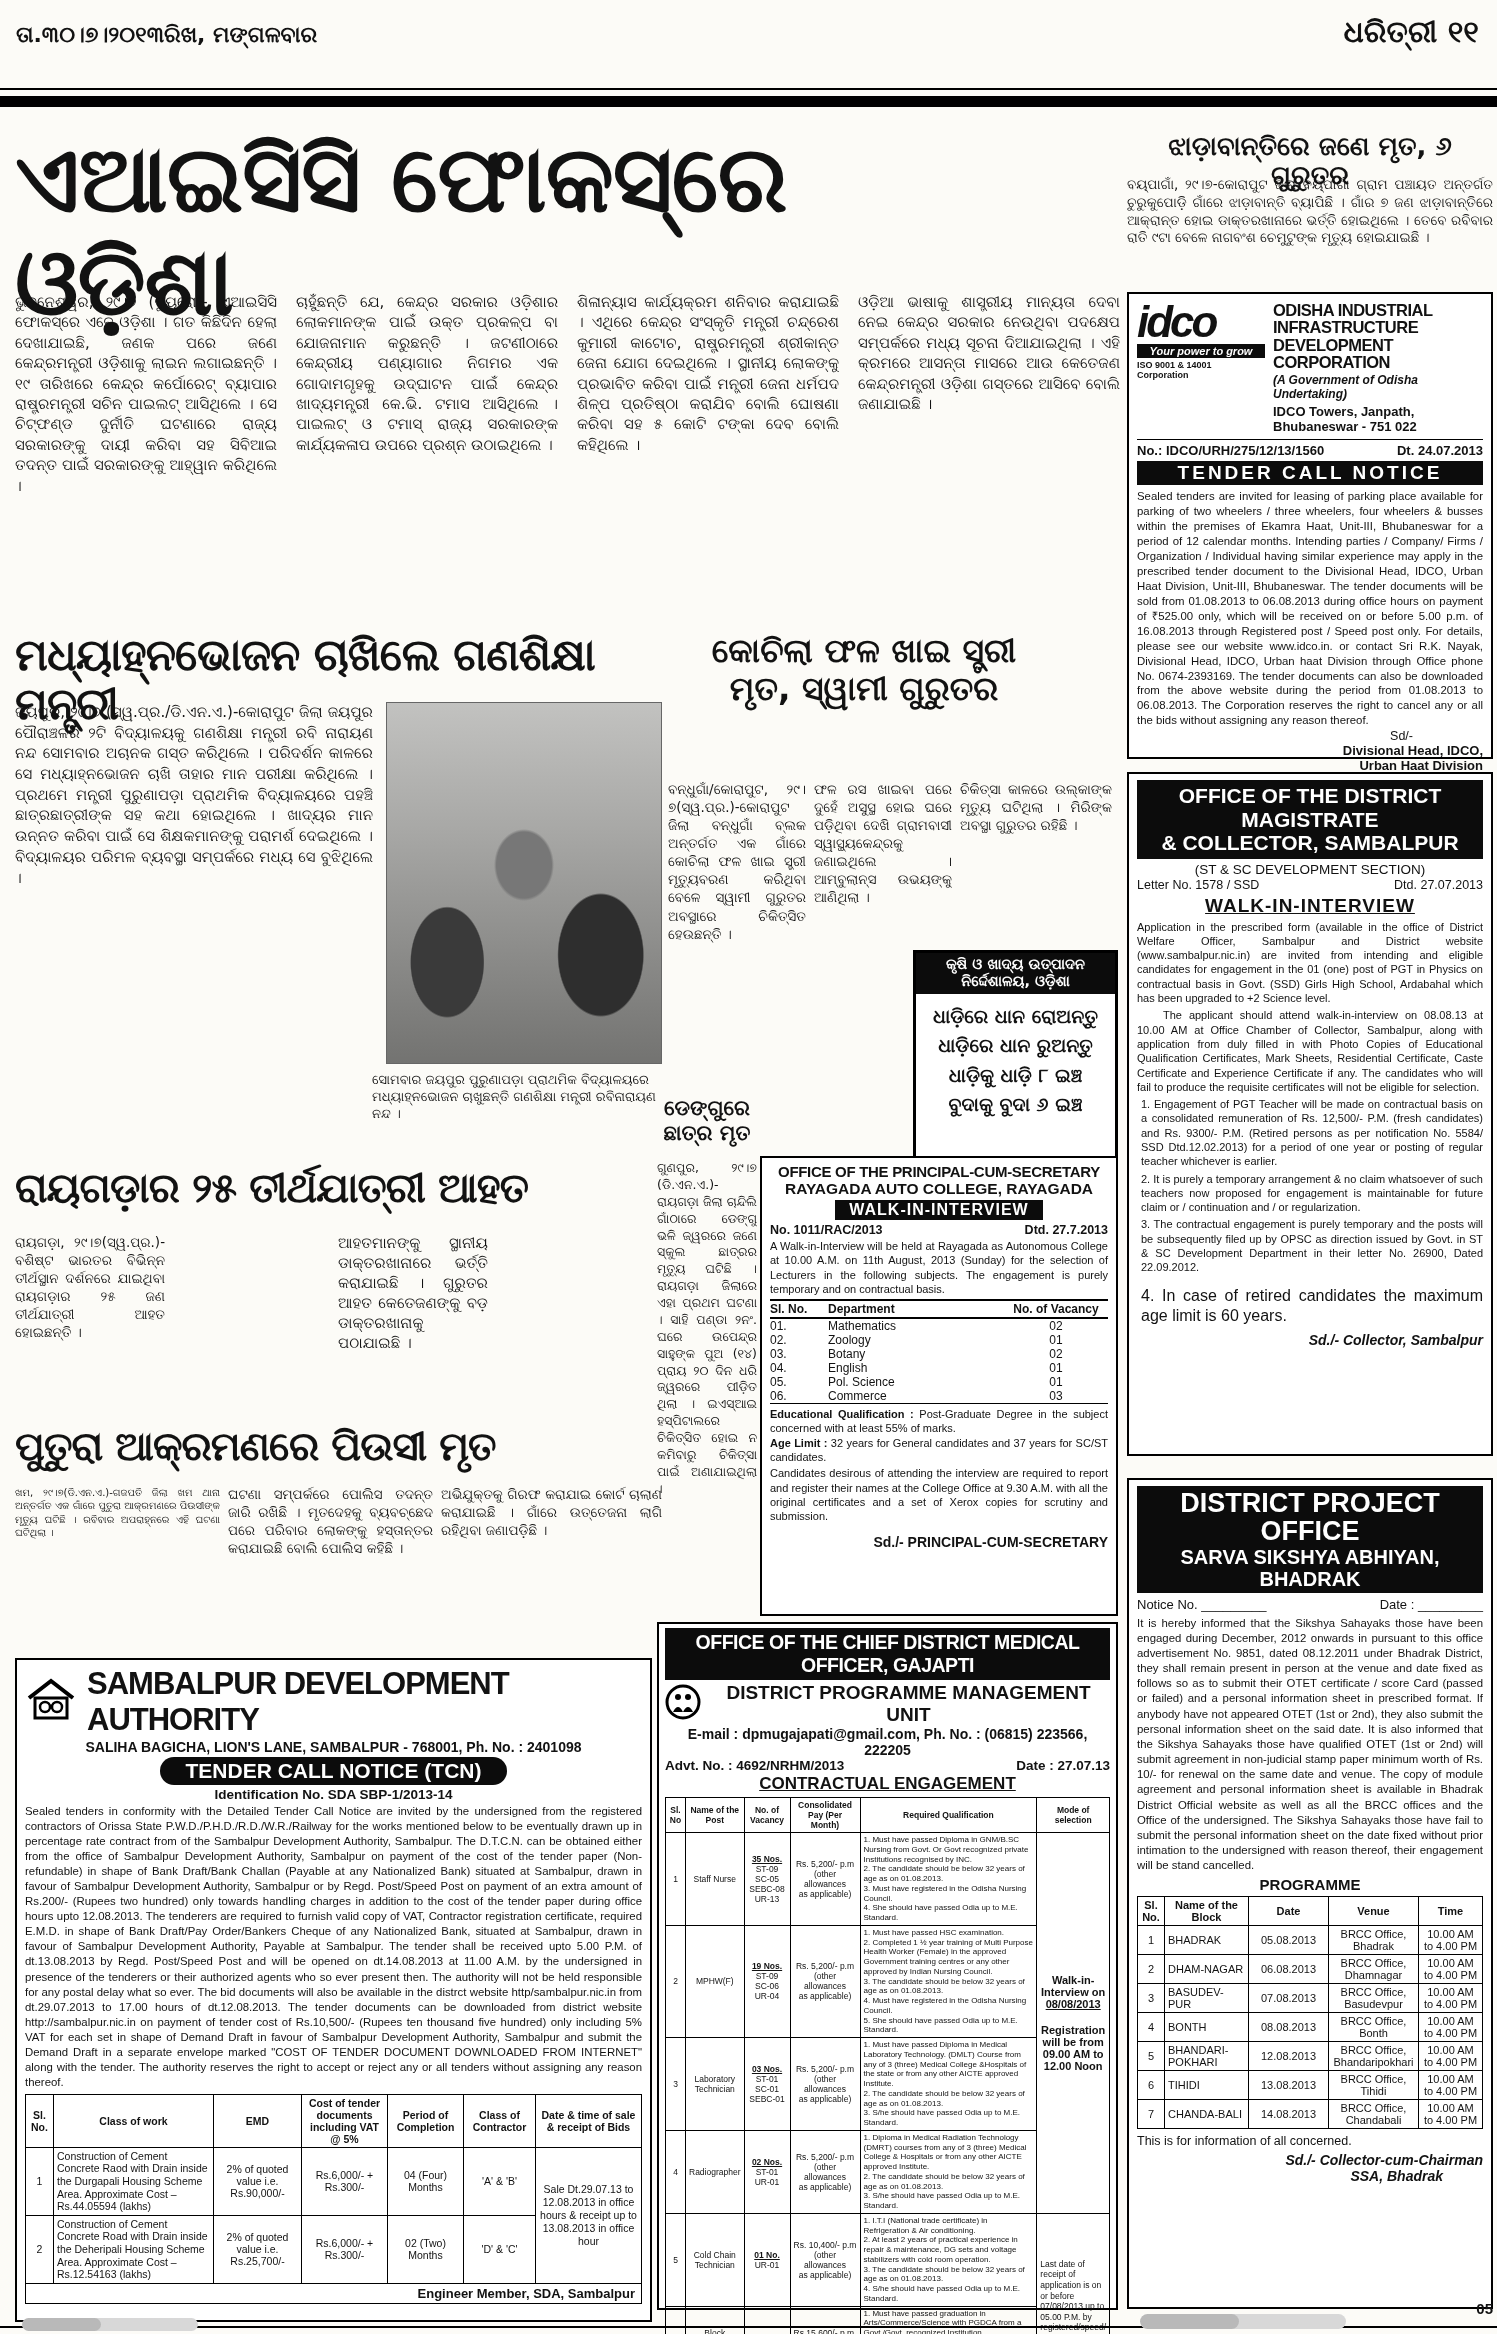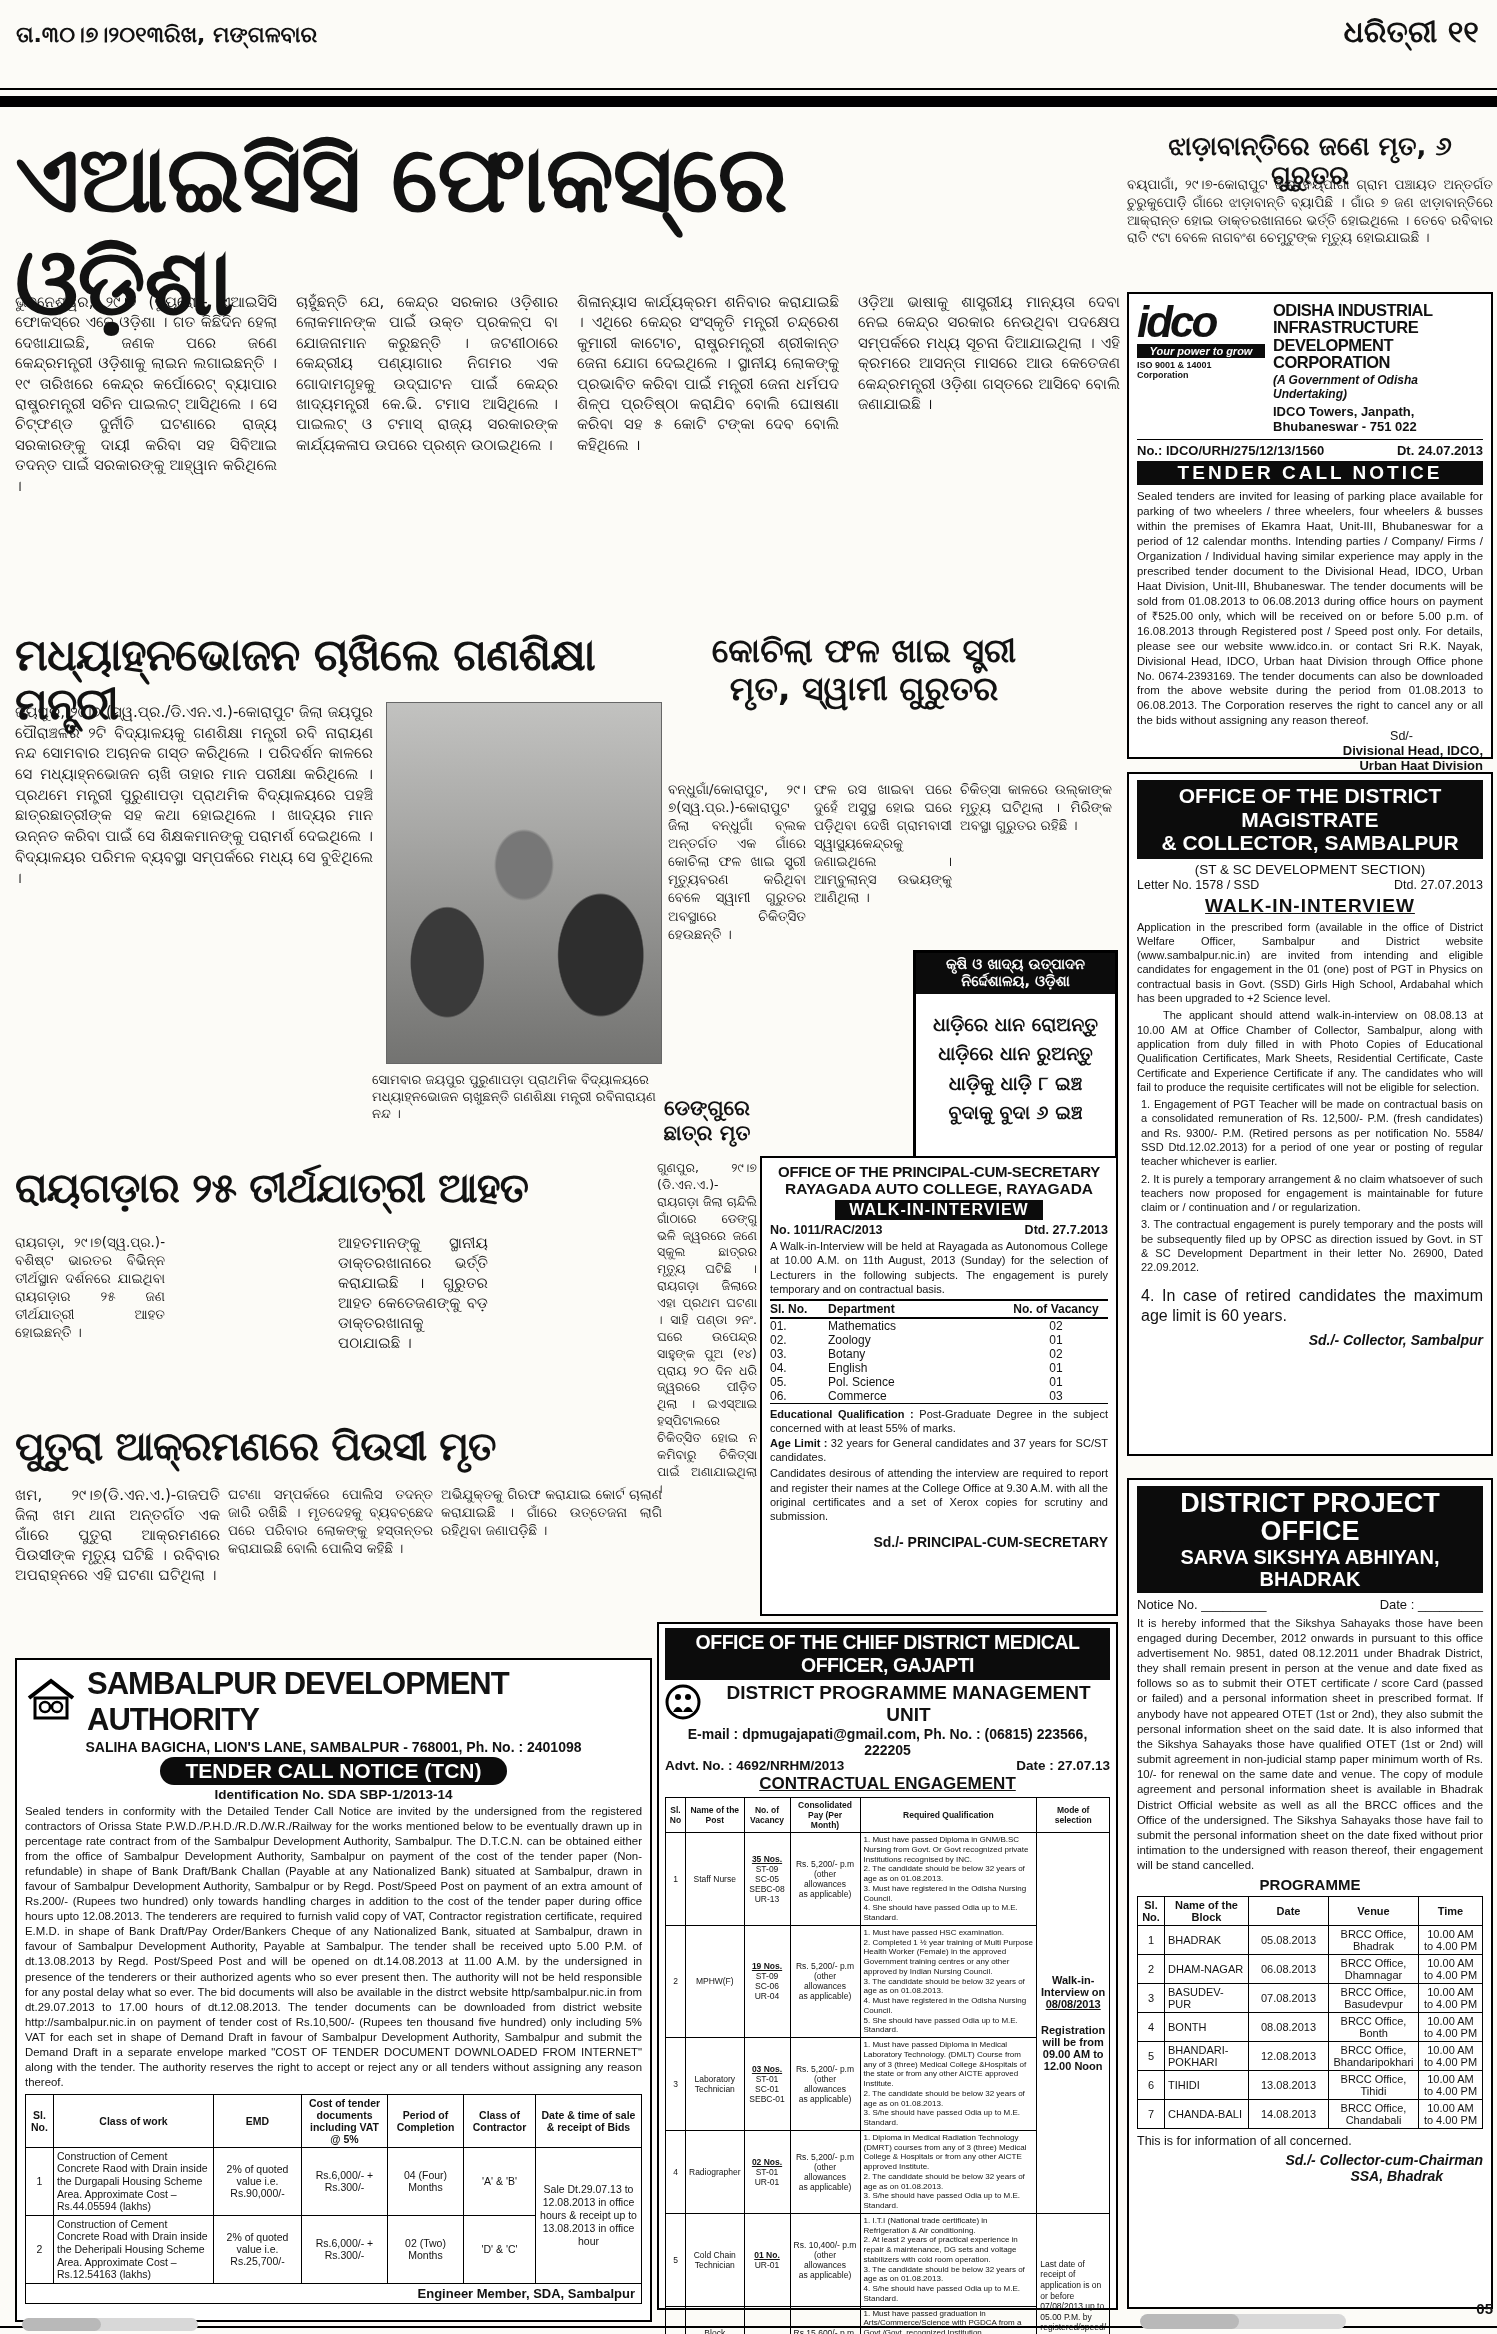--- a/index.html
+++ b/index.html
@@ -183,21 +183,21 @@
   </div>
   <div class="abs od just" style="left:668px;top:780px;width:138px;height:306px;font-size:13.5px;line-height:1.34;overflow:hidden">ବନ୍ଧୁଗାଁ/କୋରାପୁଟ, ୨୯।୭(ସ୍ୱ.ପ୍ର.)-କୋରାପୁଟ ଜିଲା ବନ୍ଧୁଗାଁ ବ୍ଲକ ଅନ୍ତର୍ଗତ ଏକ ଗାଁରେ କୋଚିଲା ଫଳ ଖାଇ ସ୍ତ୍ରୀ ମୃତ୍ୟୁବରଣ କରିଥିବା ବେଳେ ସ୍ୱାମୀ ଗୁରୁତର ଅବସ୍ଥାରେ ଚିକିତ୍ସିତ ହେଉଛନ୍ତି ।</div>
   <div class="abs od just" style="left:814px;top:780px;width:138px;height:376px;font-size:13.5px;line-height:1.34;overflow:hidden">ଫଳ ରସ ଖାଇବା ପରେ ଦୁହେଁ ଅସୁସ୍ଥ ହୋଇ ଘରେ ପଡ଼ିଥିବା ଦେଖି ଗ୍ରାମବାସୀ ସ୍ୱାସ୍ଥ୍ୟକେନ୍ଦ୍ରକୁ ଜଣାଇଥିଲେ । ଆମ୍ବୁଲାନ୍ସ ଉଭୟଙ୍କୁ ଆଣିଥିଲା ।</div>
   <div class="abs od just" style="left:960px;top:780px;width:152px;height:166px;font-size:13.5px;line-height:1.34;overflow:hidden">ଚିକିତ୍ସା କାଳରେ ଉଲ୍‌କାଙ୍କ ମୃତ୍ୟୁ ଘଟିଥିଲା । ମିରିଙ୍କ ଅବସ୍ଥା ଗୁରୁତର ରହିଛି ।</div>
 
   <div class="abs" style="left:913px;top:950px;width:205px;height:214px;border:3px solid #000;background:#fff">
     <div class="band od" style="font-size:14.5px;line-height:1.2;padding:3px 2px">
       <span>କୃଷି ଓ ଖାଦ୍ୟ ଉତ୍ପାଦନ</span><br>
       <span>ନିର୍ଦ୍ଦେଶାଳୟ, ଓଡ଼ିଶା</span>
     </div>
-    <div class="od b ctr" style="font-size:19px;line-height:1.55;margin-top:16px">
+    <div class="od b ctr" style="font-size:19px;line-height:1.55;margin-top:8px">
       <div>ଧାଡ଼ିରେ ଧାନ ରୋଅନ୍ତୁ</div>
       <div>ଧାଡ଼ିରେ ଧାନ ରୁଅନ୍ତୁ</div>
       <div>ଧାଡ଼ିକୁ ଧାଡ଼ି ୮ ଇଞ୍ଚ</div>
       <div>ବୁଦାକୁ ବୁଦା ୬ ଇଞ୍ଚ</div>
     </div>
   </div>
 
   <div class="abs od headline" style="left:15px;top:1166px;width:648px;font-size:41px">ରାୟଗଡ଼ାର ୨୫ ତୀର୍ଥଯାତ୍ରୀ ଆହତ</div>
   <div class="abs od just" style="left:15px;top:1234px;width:150px;height:184px;font-size:13.5px;line-height:1.33;overflow:hidden">ରାୟଗଡ଼ା, ୨୯।୭(ସ୍ୱ.ପ୍ର.)-ବଶିଷ୍ଟ ଭାରତର ବିଭିନ୍ନ ତୀର୍ଥସ୍ଥାନ ଦର୍ଶନରେ ଯାଇଥିବା ରାୟଗଡ଼ାର ୨୫ ଜଣ ତୀର୍ଥଯାତ୍ରୀ ଆହତ ହୋଇଛନ୍ତି ।</div>
   <div class="abs od just" style="left:338px;top:1234px;width:150px;height:184px;font-size:15px;line-height:1.33;overflow:hidden">ଆହତମାନଙ୍କୁ ସ୍ଥାନୀୟ ଡାକ୍ତରଖାନାରେ ଭର୍ତ୍ତି କରାଯାଇଛି । ଗୁରୁତର ଆହତ କେତେଜଣଙ୍କୁ ବଡ଼ ଡାକ୍ତରଖାନାକୁ ପଠାଯାଇଛି ।</div>
@@ -256,21 +256,21 @@
           </tr>
     </tbody>
       </table>
     <div class="just" style="font-size:11px;line-height:1.3;margin-top:3px"><span class="b">Educational Qualification :</span><span> Post-Graduate Degree in the subject concerned with at least 55% of marks.</span></div>
     <div class="just" style="font-size:11px;line-height:1.3"><span class="b">Age Limit :</span><span> 32 years for General candidates and 37 years for SC/ST candidates.</span></div>
     <div class="just" style="font-size:11px;line-height:1.3;margin-top:2px">Candidates desirous of attending the interview are required to report and register their names at the College Office at 9.30 A.M. with all the original certificates and a set of Xerox copies for scrutiny and submission.</div>
     <div class="rt b" style="font-size:14px;margin-top:10px">Sd./- PRINCIPAL-CUM-SECRETARY</div>
   </div>
 
   <div class="abs od headline" style="left:15px;top:1424px;width:648px;font-size:40px">ପୁତୁରା ଆକ୍ରମଣରେ ପିଉସୀ ମୃତ</div>
-  <div class="abs od just" style="left:15px;top:1486px;width:205px;height:166px;font-size:15px;line-height:1.33;overflow:hidden">ଖମ, ୨୯।୭(ଡି.ଏନ.ଏ.)-ଗଜପତି ଜିଲା ଖମ ଥାନା ଅନ୍ତର୍ଗତ ଏକ ଗାଁରେ ପୁତୁରା ଆକ୍ରମଣରେ ପିଉସୀଙ୍କ ମୃତ୍ୟୁ ଘଟିଛି । ରବିବାର ଅପରାହ୍ନରେ ଏହି ଘଟଣା ଘଟିଥିଲା ।</div>
+  <div class="abs od just" style="left:15px;top:1486px;width:205px;height:166px;font-size:10px;line-height:1.33;overflow:hidden">ଖମ, ୨୯।୭(ଡି.ଏନ.ଏ.)-ଗଜପତି ଜିଲା ଖମ ଥାନା ଅନ୍ତର୍ଗତ ଏକ ଗାଁରେ ପୁତୁରା ଆକ୍ରମଣରେ ପିଉସୀଙ୍କ ମୃତ୍ୟୁ ଘଟିଛି । ରବିବାର ଅପରାହ୍ନରେ ଏହି ଘଟଣା ଘଟିଥିଲା ।</div>
   <div class="abs od just" style="left:228px;top:1486px;width:205px;height:166px;font-size:13.5px;line-height:1.33;overflow:hidden">ଘଟଣା ସମ୍ପର୍କରେ ପୋଲିସ ତଦନ୍ତ ଜାରି ରଖିଛି । ମୃତଦେହକୁ ବ୍ୟବଚ୍ଛେଦ ପରେ ପରିବାର ଲୋକଙ୍କୁ ହସ୍ତାନ୍ତର କରାଯାଇଛି ବୋଲି ପୋଲିସ କହିଛି ।</div>
   <div class="abs od just" style="left:441px;top:1486px;width:221px;height:166px;font-size:13.5px;line-height:1.33;overflow:hidden">ଅଭିଯୁକ୍ତକୁ ଗିରଫ କରାଯାଇ କୋର୍ଟ ଚାଲାଣ କରାଯାଇଛି । ଗାଁରେ ଉତ୍ତେଜନା ଲାଗି ରହିଥିବା ଜଣାପଡ଼ିଛି ।</div>
 
   <div class="abs box" style="left:15px;top:1658px;width:637px;height:664px;padding:6px 8px">
     <div style="display:flex;align-items:center;gap:10px">
       <span>
         <svg width="52" height="44" viewBox="0 0 52 44">
             <path d="M4 20 L26 3 L48 20" fill="none" stroke="#000" stroke-width="4"></path>
             <rect x="10" y="20" width="32" height="20" fill="none" stroke="#000" stroke-width="3"></rect>
             <circle cx="20" cy="29" r="5" fill="none" stroke="#000" stroke-width="2.5"></circle>

